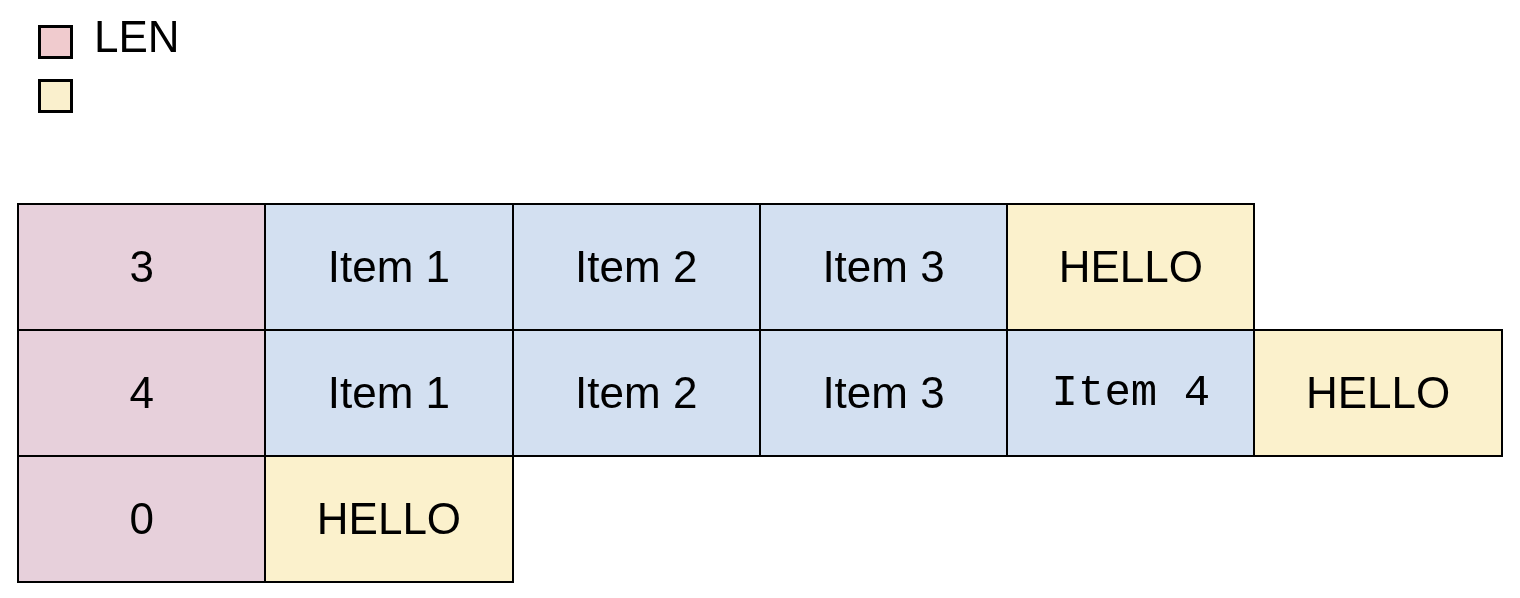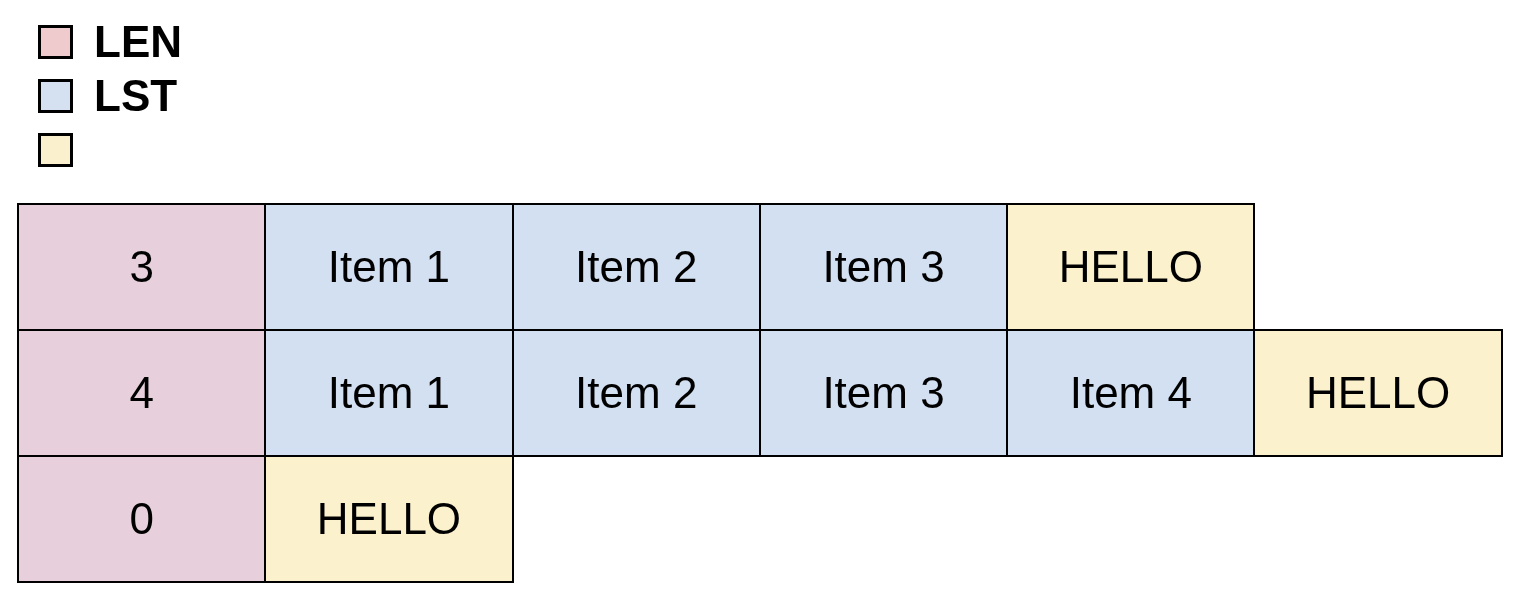--- a/index.html
+++ b/index.html
@@ -18,24 +18,23 @@
   }
 
   
   .legend {
     position: absolute;
     left: 38px;
     top: 24px;
   }
   .legend-item {
     display: flex;
-    align-items: center;
+    align-items: flex-end;
     height: 35px;
     margin-bottom: 19px;
-    font-weight: bold;
   }
   .swatch {
     box-sizing: border-box;
     width: 35px;
     height: 34px;
     border: 3px solid #000000;
     flex: 0 0 35px;
   }
   .legend-label {
     margin-left: 21px;
@@ -74,41 +73,37 @@
 </head>
 <body>
 
 <div class="canvas">
   <div class="legend" id="legend">
       <div class="legend-item">
         <span class="swatch" style="background: rgb(240, 203, 206);"></span>
         <span class="legend-label">LEN</span>
       </div>
       <div class="legend-item">
-        <span class="swatch" style="background: rgb(213, 225, 240);"></span>
-        <span class="legend-label">LST</span>
-      </div>
-      <div class="legend-item">
         <span class="swatch" style="background: rgb(250, 240, 205);"></span>
       </div>
     </div>
   <div class="rows" id="rows">
       <div class="row">
         <div class="cell" style="background: rgb(231, 208, 219); border-color: rgb(0, 0, 0);">3</div>
         <div class="cell" style="background: rgb(211, 224, 241); border-color: rgb(0, 0, 0);">Item 1</div>
         <div class="cell" style="background: rgb(211, 224, 241); border-color: rgb(0, 0, 0);">Item 2</div>
         <div class="cell" style="background: rgb(211, 224, 241); border-color: rgb(0, 0, 0);">Item 3</div>
         <div class="cell" style="background: rgb(251, 241, 204); border-color: rgb(0, 0, 0);">HELLO</div>
       </div>
       <div class="row">
         <div class="cell" style="background: rgb(231, 208, 219); border-color: rgb(0, 0, 0);">4</div>
         <div class="cell" style="background: rgb(211, 224, 241); border-color: rgb(0, 0, 0);">Item 1</div>
         <div class="cell" style="background: rgb(211, 224, 241); border-color: rgb(0, 0, 0);">Item 2</div>
         <div class="cell" style="background: rgb(211, 224, 241); border-color: rgb(0, 0, 0);">Item 3</div>
-        <div class="cell" style="background: rgb(211, 224, 241); border-color: rgb(0, 0, 0);">Item 4</div>
+        <div class="cell" style="background: rgb(211, 224, 241); border-color: rgb(0, 0, 0); font-family: Liberation Mono, monospace;">Item 4</div>
         <div class="cell" style="background: rgb(251, 241, 204); border-color: rgb(0, 0, 0);">HELLO</div>
       </div>
       <div class="row">
         <div class="cell" style="background: rgb(231, 208, 219); border-color: rgb(0, 0, 0);">0</div>
         <div class="cell" style="background: rgb(251, 241, 204); border-color: rgb(0, 0, 0);">HELLO</div>
       </div>
     </div>
 </div>
 
 </body></html>

